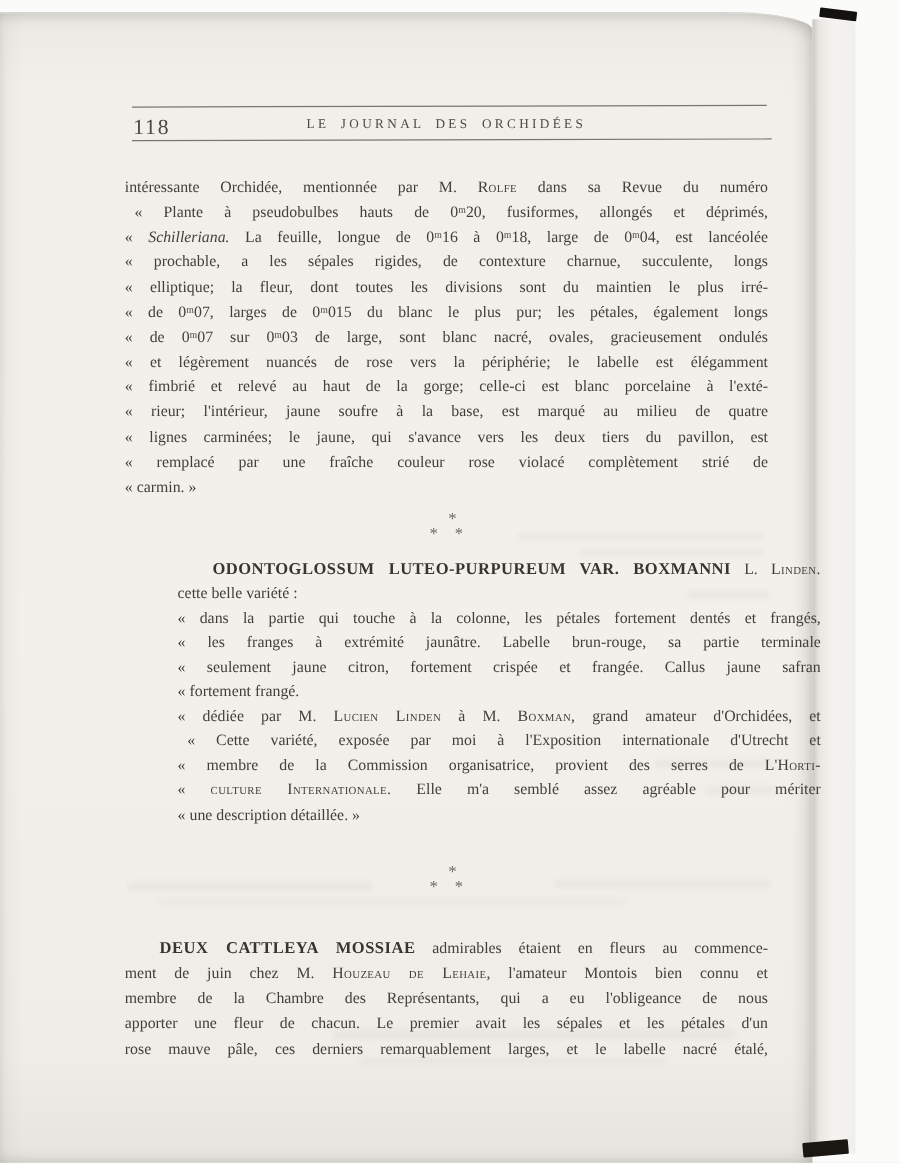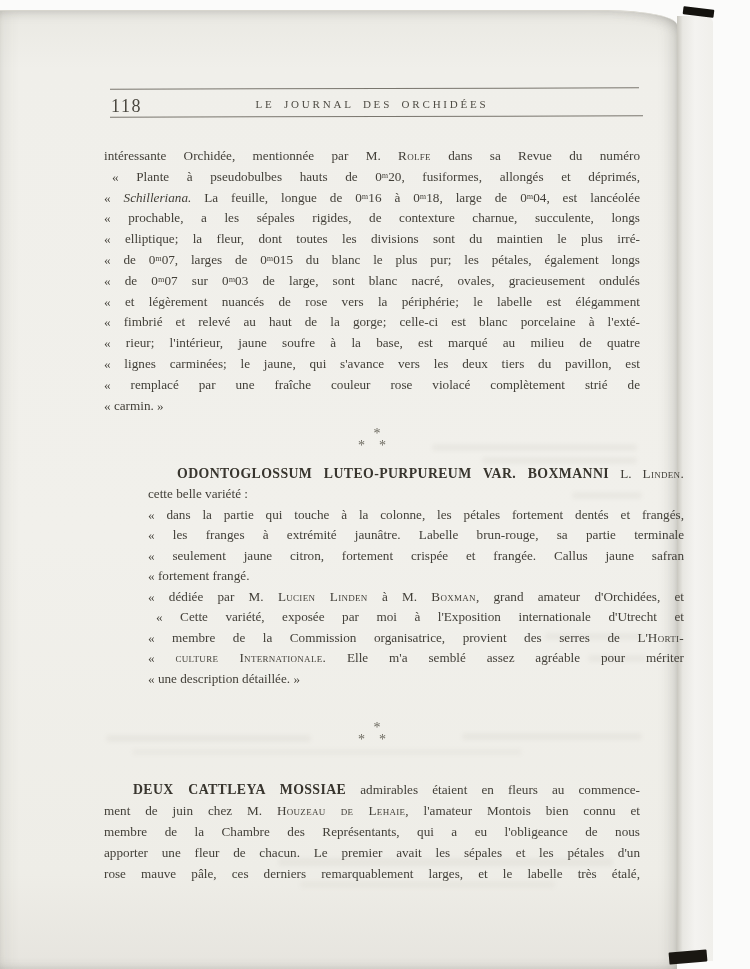--- a/index.html
+++ b/index.html
@@ -147,15 +147,15 @@
     </div>
     <div class="sep i3">
       <span class="ast top">*</span>
       <span class="row"><span class="ast">*</span><span class="ast">*</span></span>
     </div>
     <div class="block i4">
       <div class="line ind2"><span class="b">DEUX CATTLEYA MOSSIAE</span><span> admirables étaient en fleurs au commence-</span></div>
       <div class="line"><span>ment de juin chez M. </span><span class="sc">Houzeau de Lehaie</span><span>, l'amateur Montois bien connu et</span></div>
       <div class="line"><span>membre de la Chambre des Représentants, qui a eu l'obligeance de nous</span></div>
       <div class="line"><span>apporter une fleur de chacun. Le premier avait les sépales et les pétales d'un</span></div>
-      <div class="line"><span>rose mauve pâle, ces derniers remarquablement larges, et le labelle très étalé,</span></div>
+      <div class="line"><span>rose mauve pâle, ces derniers remarquablement larges, et le labelle nacré étalé,</span></div>
     </div>
   </div>
 
 </body></html>

